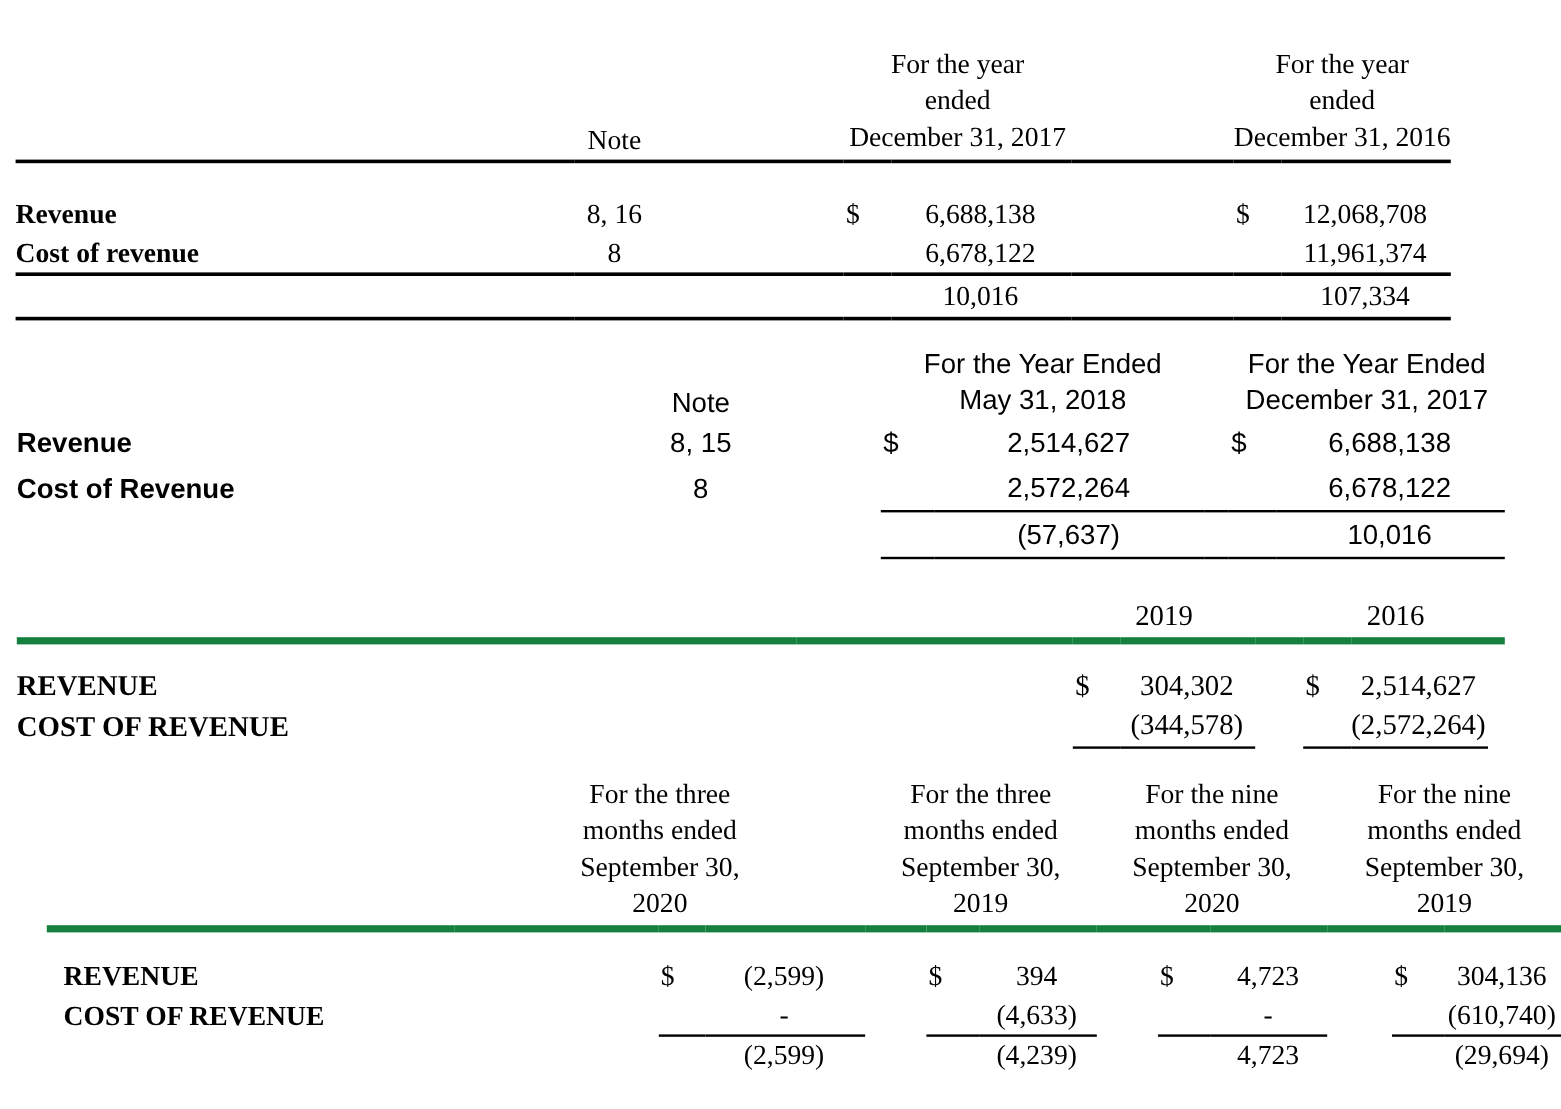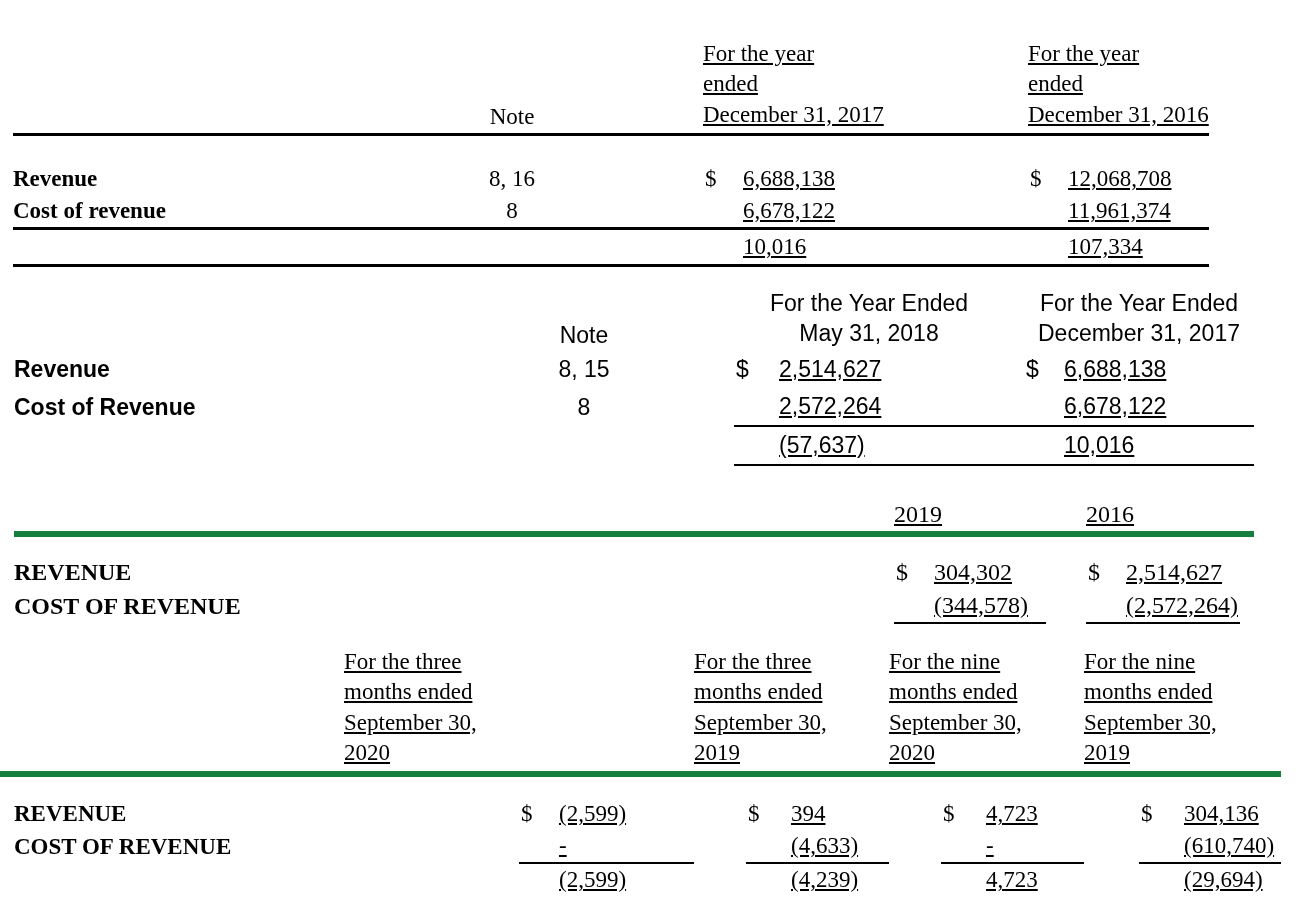--- a/index.html
+++ b/index.html
@@ -4,23 +4,23 @@
 <style>
   html, body { margin:0; padding:0; }
   body { background:#ffffff; color:#000000; }
   .page {
     position:relative; width:1301px; height:924px;
     background:#ffffff; overflow:hidden; box-sizing:border-box;
     padding-top:36px;
   }
   table { border-collapse:collapse; table-layout:fixed; }
   td { padding:3px 0; vertical-align:bottom; white-space:nowrap; overflow:visible; }
-  .serif { font-family:"Liberation Serif", serif; }
+  .serif { font-family:"Liberation Serif", serif;margin-left:39px; }
   .sans  { font-family:"Liberation Sans", sans-serif; }
-  .rt  { text-align:left;text-decoration:underline; }
+  .rt  { text-align:center; }
   .ctr { text-align:center; }
   .lbl { font-weight:bold; }
   .ln  { display:block; line-height:1.32; }
   .vb  { vertical-align:bottom; }
   tr.b3 { border-bottom:3px solid #000; }
   tr.b2 { border-bottom:6px solid #15803d; }
   td.bb { border-bottom:2px solid #000; }
   td.val { padding-right:2px; }
   td.cur { padding-left:2px; text-align:left; }
 

